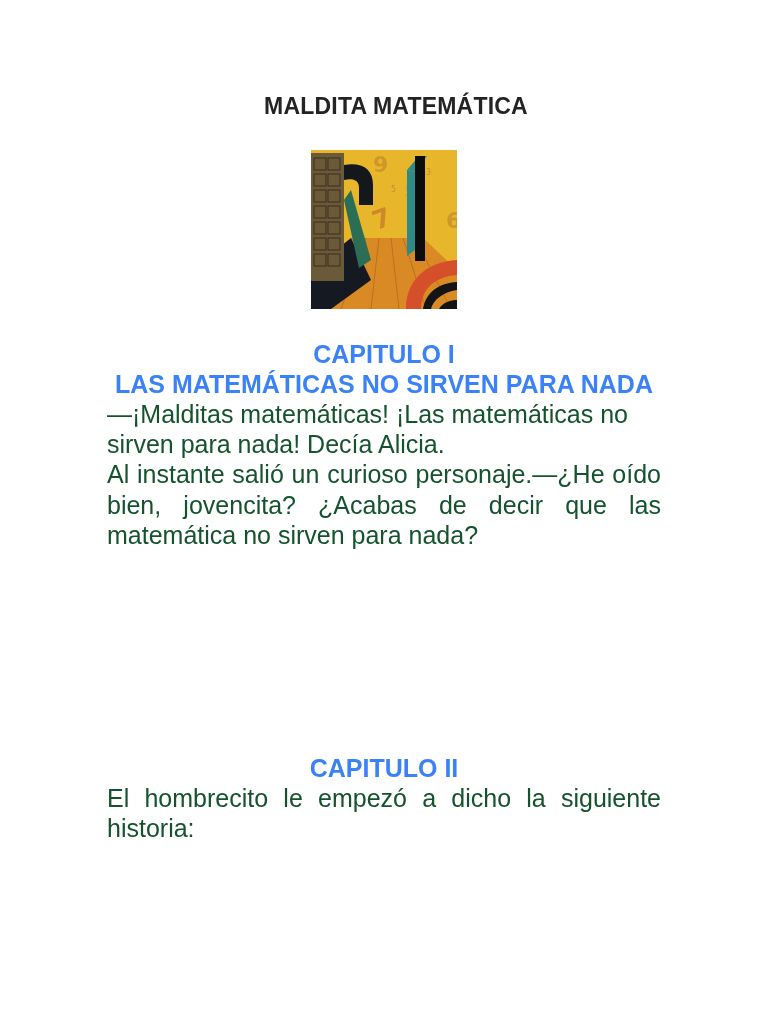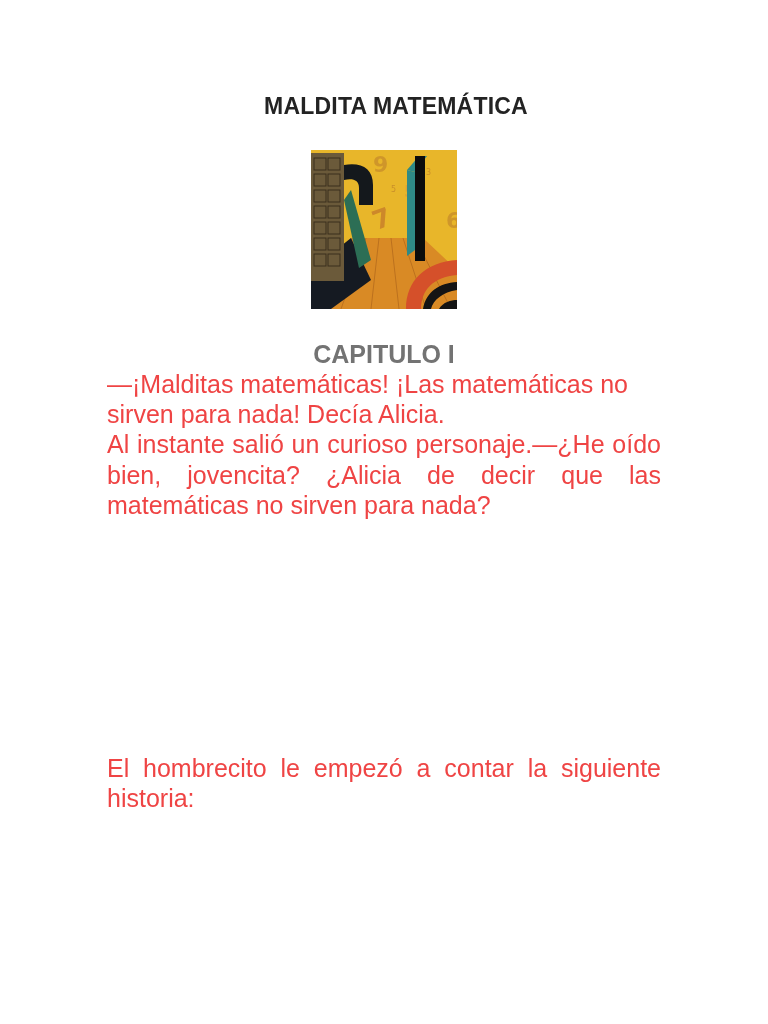--- a/index.html
+++ b/index.html
@@ -45,27 +45,27 @@
     .section {
       position: absolute;
       left: 107px;
       width: 554px;
     }
     .chapter-heading {
       text-align: center;
       font-weight: bold;
       font-size: 25px;
       line-height: 30px;
-      color: #737373;
+      color: #3b82f6;
     }
     .para {
       font-size: 25px;
       line-height: 30.2px;
       text-align: justify;
-      color: #ef4444;
+      color: #14532d;
       margin: 0;
     }
     .para.last-left {
       text-align-last: left;
     }
     #chapter1 { top: 339px; }
     #chapter2 { top: 753px; }
   </style>
 </head>
 <body>
@@ -124,21 +124,23 @@
       <rect x="104" y="6" width="10" height="105" fill="#0c0c0c"></rect>
 
       <path d="M95,159 C95,130 115,112 146,110 L146,125 C122,127 110,140 110,159 Z" fill="#d5502a"></path>
       <path d="M112,159 C115,142 128,133 146,132 L146,140 C132,142 122,150 120,159 Z" fill="#141414"></path>
       <path d="M128,159 C132,152 140,150 146,150 L146,159 Z" fill="#141414"></path>
     </svg>
   </div>
 
   <section class="section" id="chapter1">
     <div class="chapter-heading">CAPITULO I</div>
+    <div class="chapter-heading">LAS MATEMÁTICAS NO SIRVEN PARA NADA</div>
     <p class="para last-left" style="text-align:left;">—¡Malditas matemáticas! ¡Las matemáticas no sirven para nada! Decía Alicia.</p>
-    <p class="para last-left">Al instante salió un curioso personaje.—¿He oído bien, jovencita? ¿Alicia de decir que las matemáticas no sirven para nada?</p>
+    <p class="para last-left">Al instante salió un curioso personaje.—¿He oído bien, jovencita? ¿Acabas de decir que las matemática no sirven para nada?</p>
   </section>
 
   <section class="section" id="chapter2">
-    <p class="para last-left">El hombrecito le empezó a contar la siguiente historia:</p>
+    <div class="chapter-heading">CAPITULO II</div>
+    <p class="para last-left">El hombrecito le empezó a dicho la siguiente historia:</p>
   </section>
 
 </div>
 
 </body></html>

